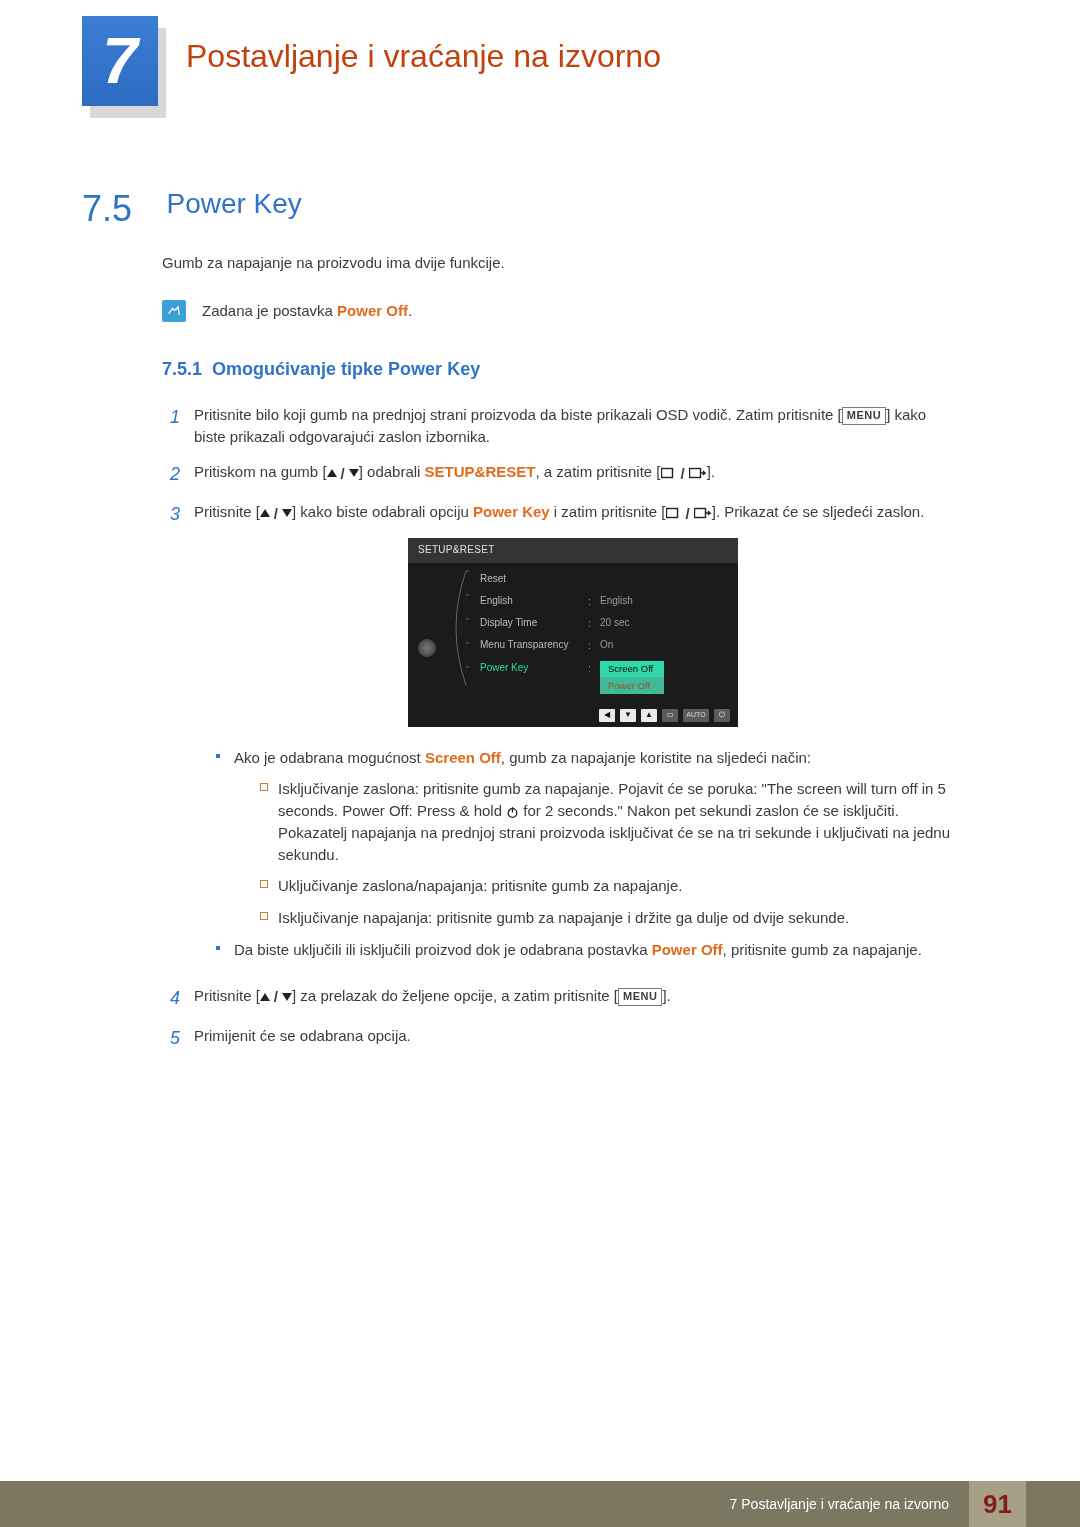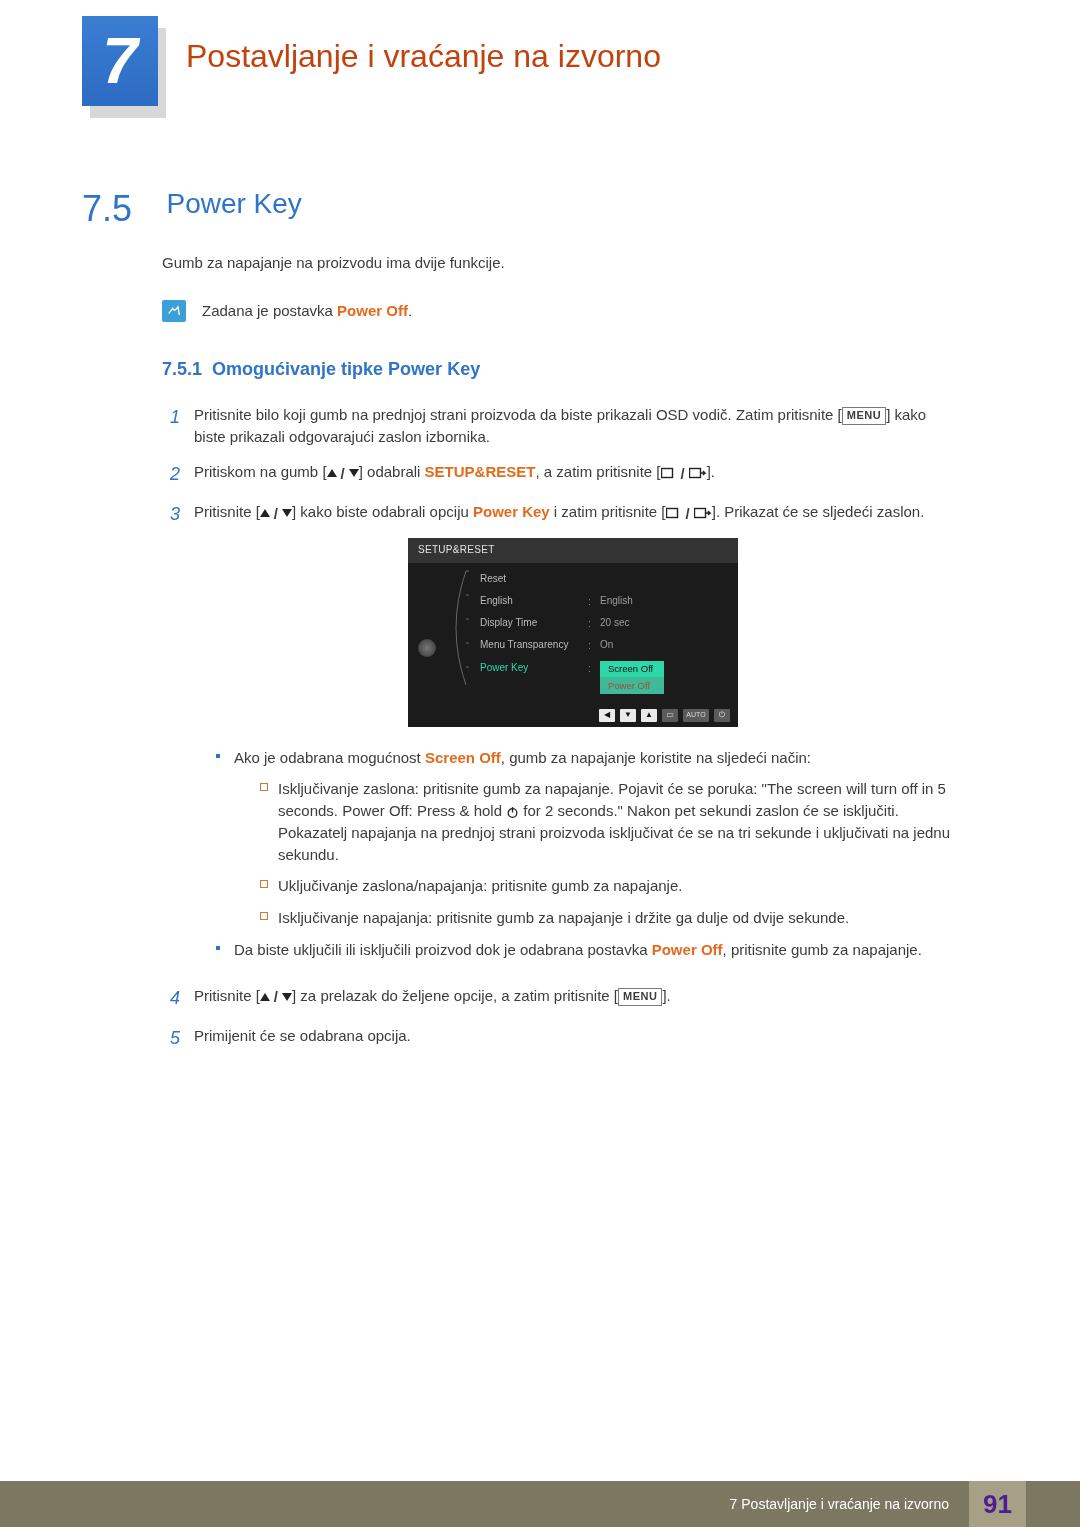--- a/index.html
+++ b/index.html
@@ -63,21 +63,21 @@
 
   ul.bullets { list-style:none; margin-left: 22px; }
   ul.bullets > li { position:relative; padding-left:18px; margin-bottom: 10px; }
   ul.bullets > li::before { content:""; position:absolute; left:0; top:7px; width:4px; height:4px; background:#2f74c8; }
   ul.sub { list-style:none; margin: 10px 0 4px 26px; }
   ul.sub > li { position:relative; padding-left:18px; margin-bottom: 10px; }
   ul.sub > li::before { content:""; position:absolute; left:0; top:5px; width:6px; height:6px; border:1px solid #c77a3a; }
 
   .footer { position:absolute; left:0; bottom:0; width:1080px; height:46px; background:#7b7761; display:flex; align-items:center; justify-content:flex-end; padding-right:54px; gap:20px; }
   .footer-text { color:#fff; font-size:14px; }
-  .footer-page { background:#a79f86; color:#4c1d95; font-size:26px; font-weight:bold; height:46px; display:flex; align-items:center; padding:0 14px; }
+  .footer-page { background:#a79f86; color:#7f1d1d; font-size:26px; font-weight:bold; height:46px; display:flex; align-items:center; padding:0 14px; }
 
   svg.inline { vertical-align:middle; }
 </style>
 </head>
 <body>
 
 <div class="page">
 
   <div class="chapter-badge-wrap">
     <div class="chapter-badge-shadow"></div>

